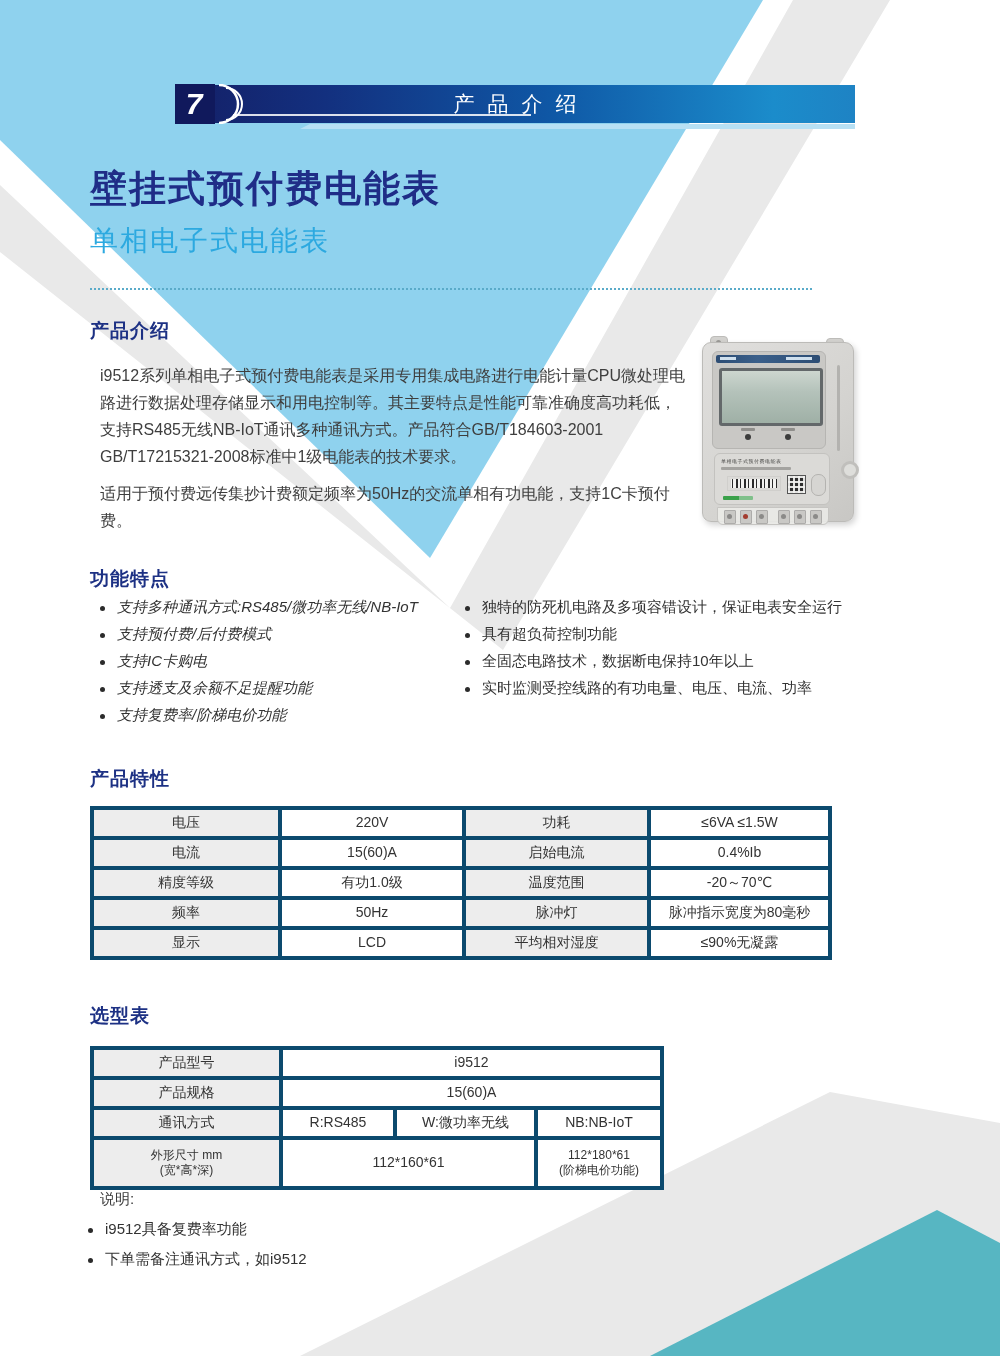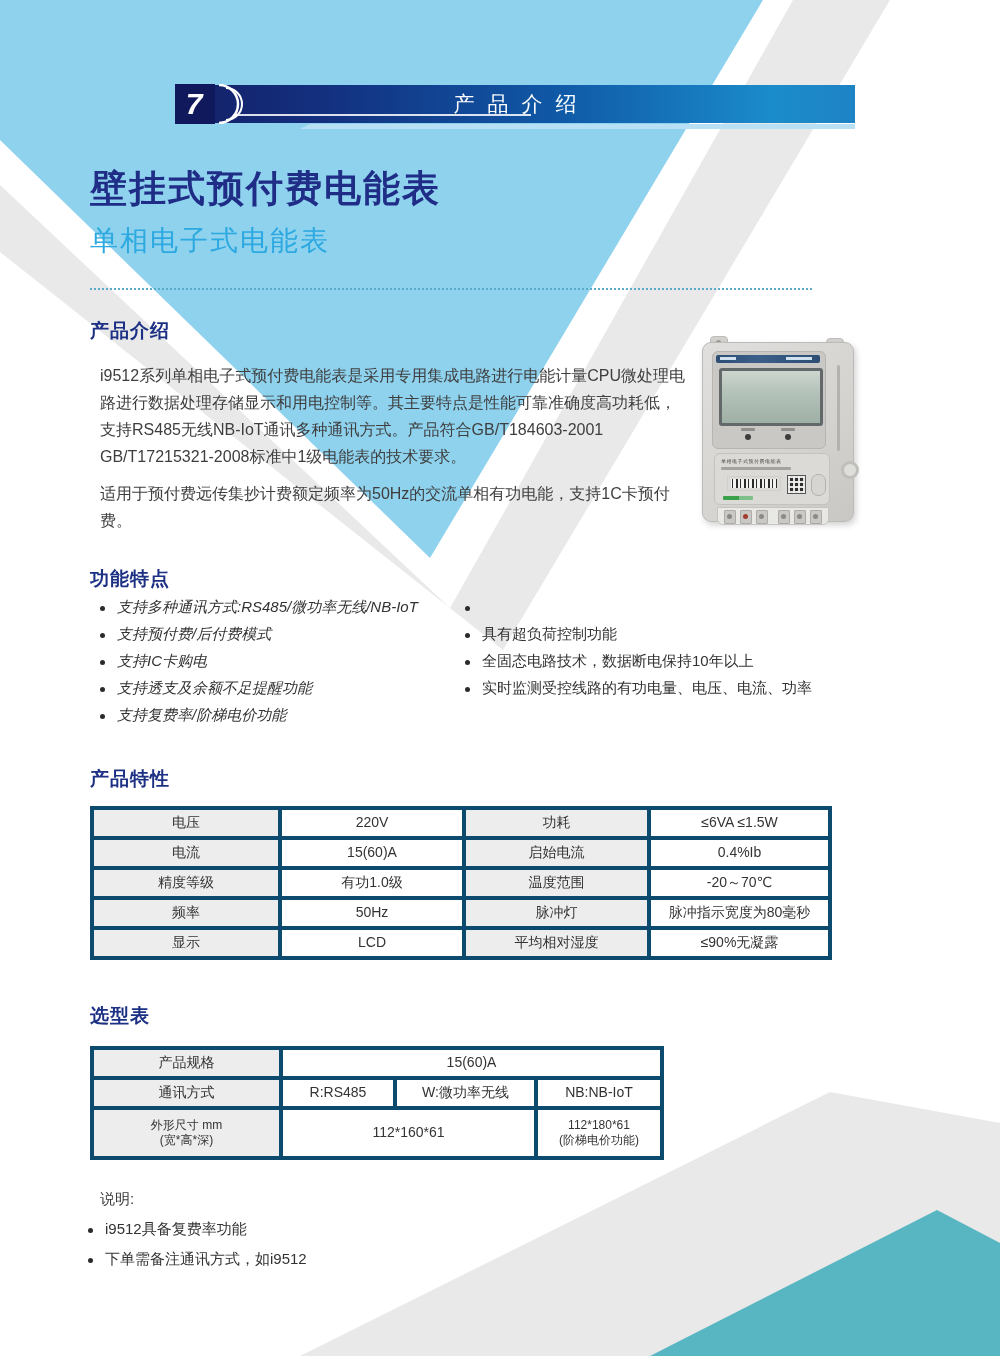--- a/index.html
+++ b/index.html
@@ -274,20 +274,21 @@
           <span>支持透支及余额不足提醒功能</span>
         </div>
       <div class="feat-item">
           <span class="bullet-dot"></span>
           <span>支持复费率/阶梯电价功能</span>
         </div>
     </div>
     <div class="feat-col right">
       <div class="feat-item">
           <span class="bullet-dot"></span>
+          <span>独特的防死机电路及多项容错设计，保证电表安全运行</span>
         </div>
       <div class="feat-item">
           <span class="bullet-dot"></span>
           <span>具有超负荷控制功能</span>
         </div>
       <div class="feat-item">
           <span class="bullet-dot"></span>
           <span>全固态电路技术，数据断电保持10年以上</span>
         </div>
       <div class="feat-item">
@@ -340,20 +341,24 @@
 
     <div class="sec-heading" style="left:90px;top:1003px;">选型表</div>
     <table class="spec sel-table">
       <colgroup>
           <col style="width:189px">
           <col style="width:114px">
           <col style="width:141px">
           <col style="width:126px">
         </colgroup>
       <tbody>
+        <tr>
+          <td class="lbl">产品型号</td>
+          <td colspan="3">i9512</td>
+        </tr>
         <tr>
           <td class="lbl">产品规格</td>
           <td colspan="3">15(60)A</td>
         </tr>
         <tr>
           <td class="lbl">通讯方式</td>
           <td>R:RS485</td>
           <td>W:微功率无线</td>
           <td>NB:NB-IoT</td>
         </tr>

